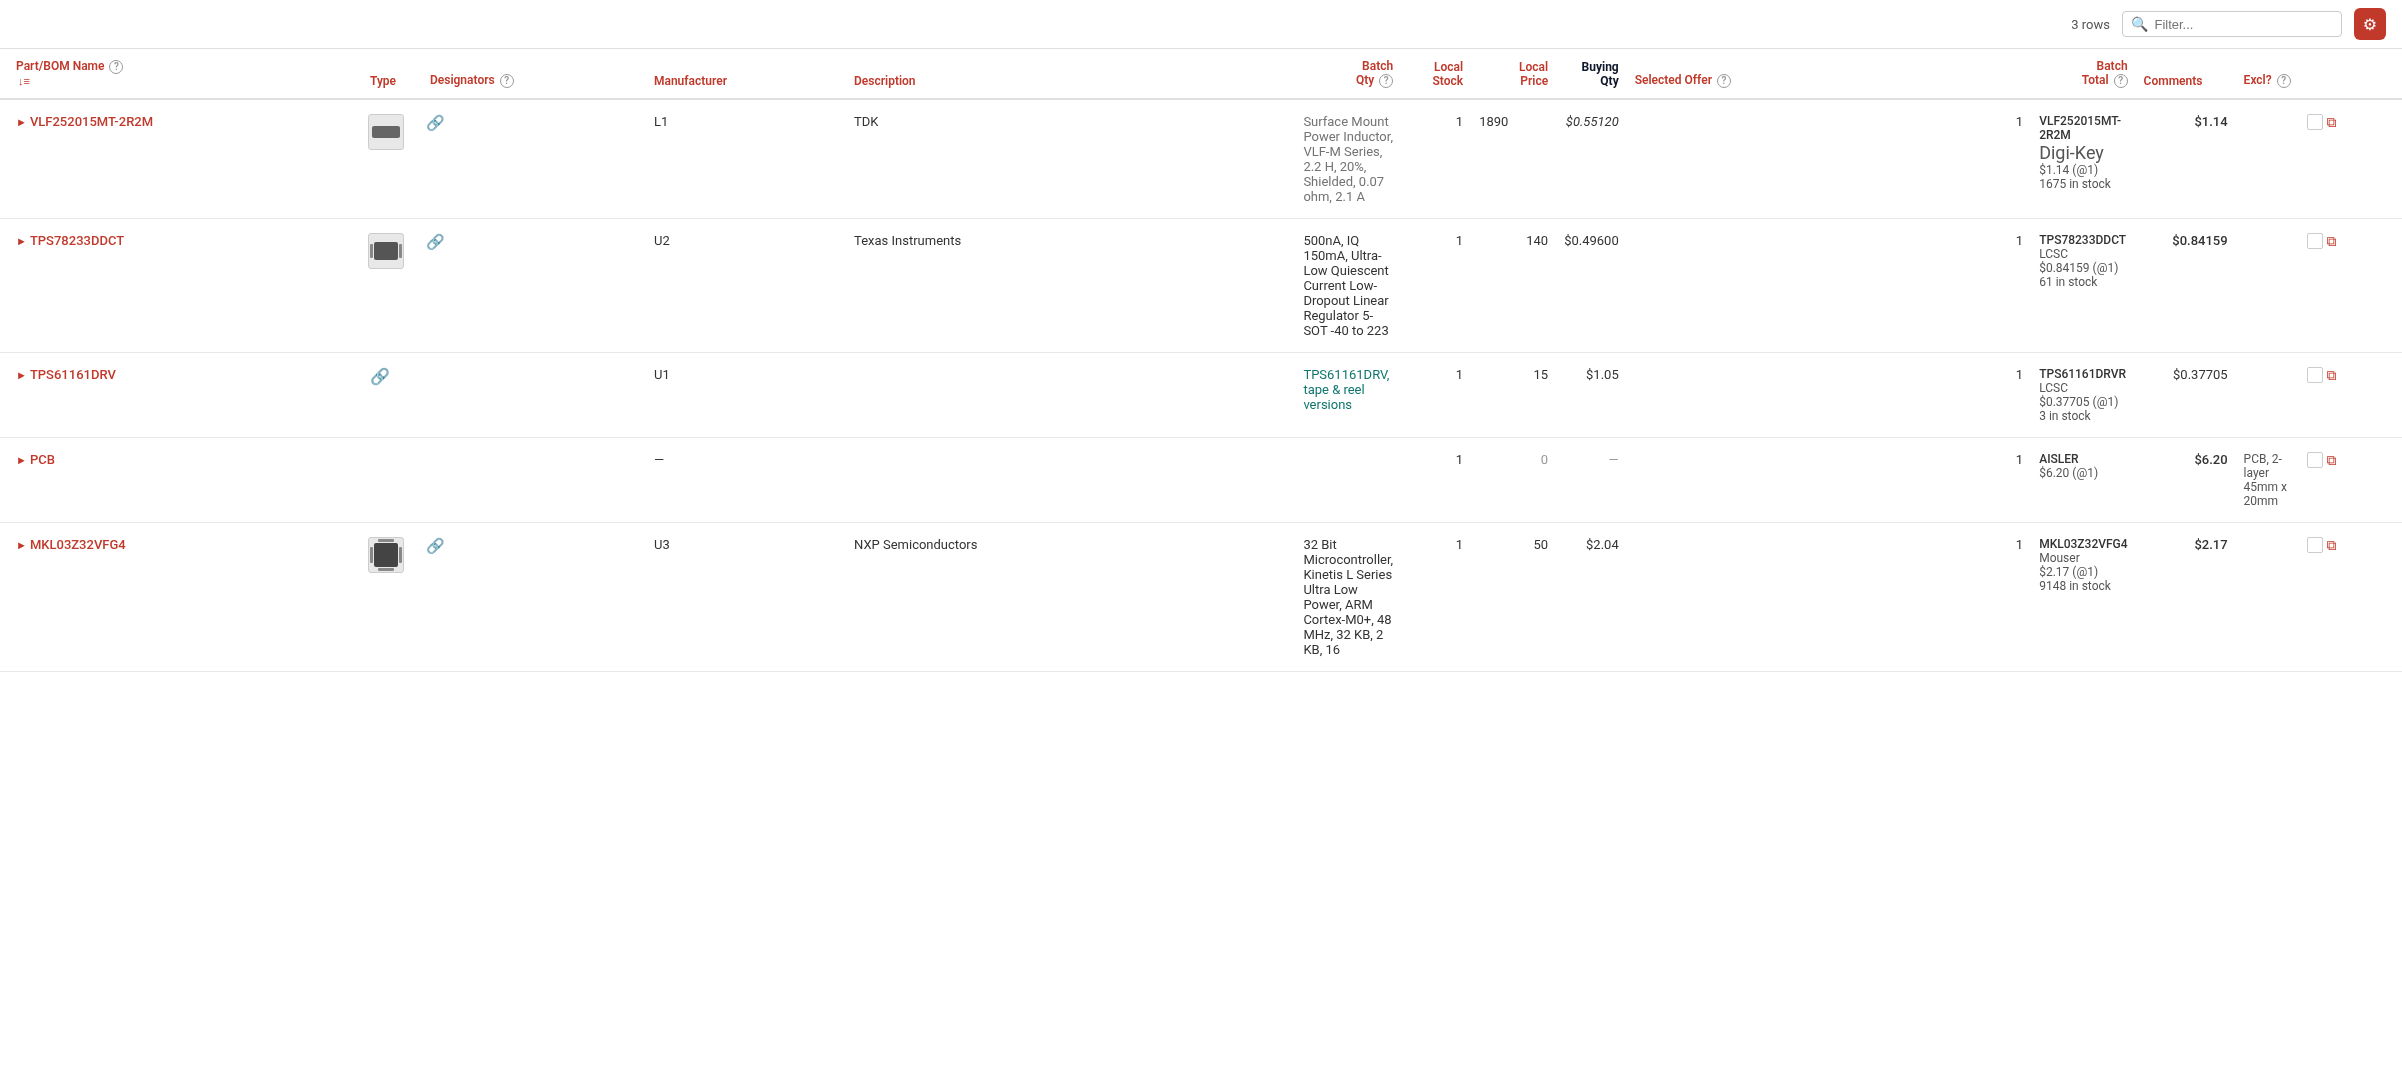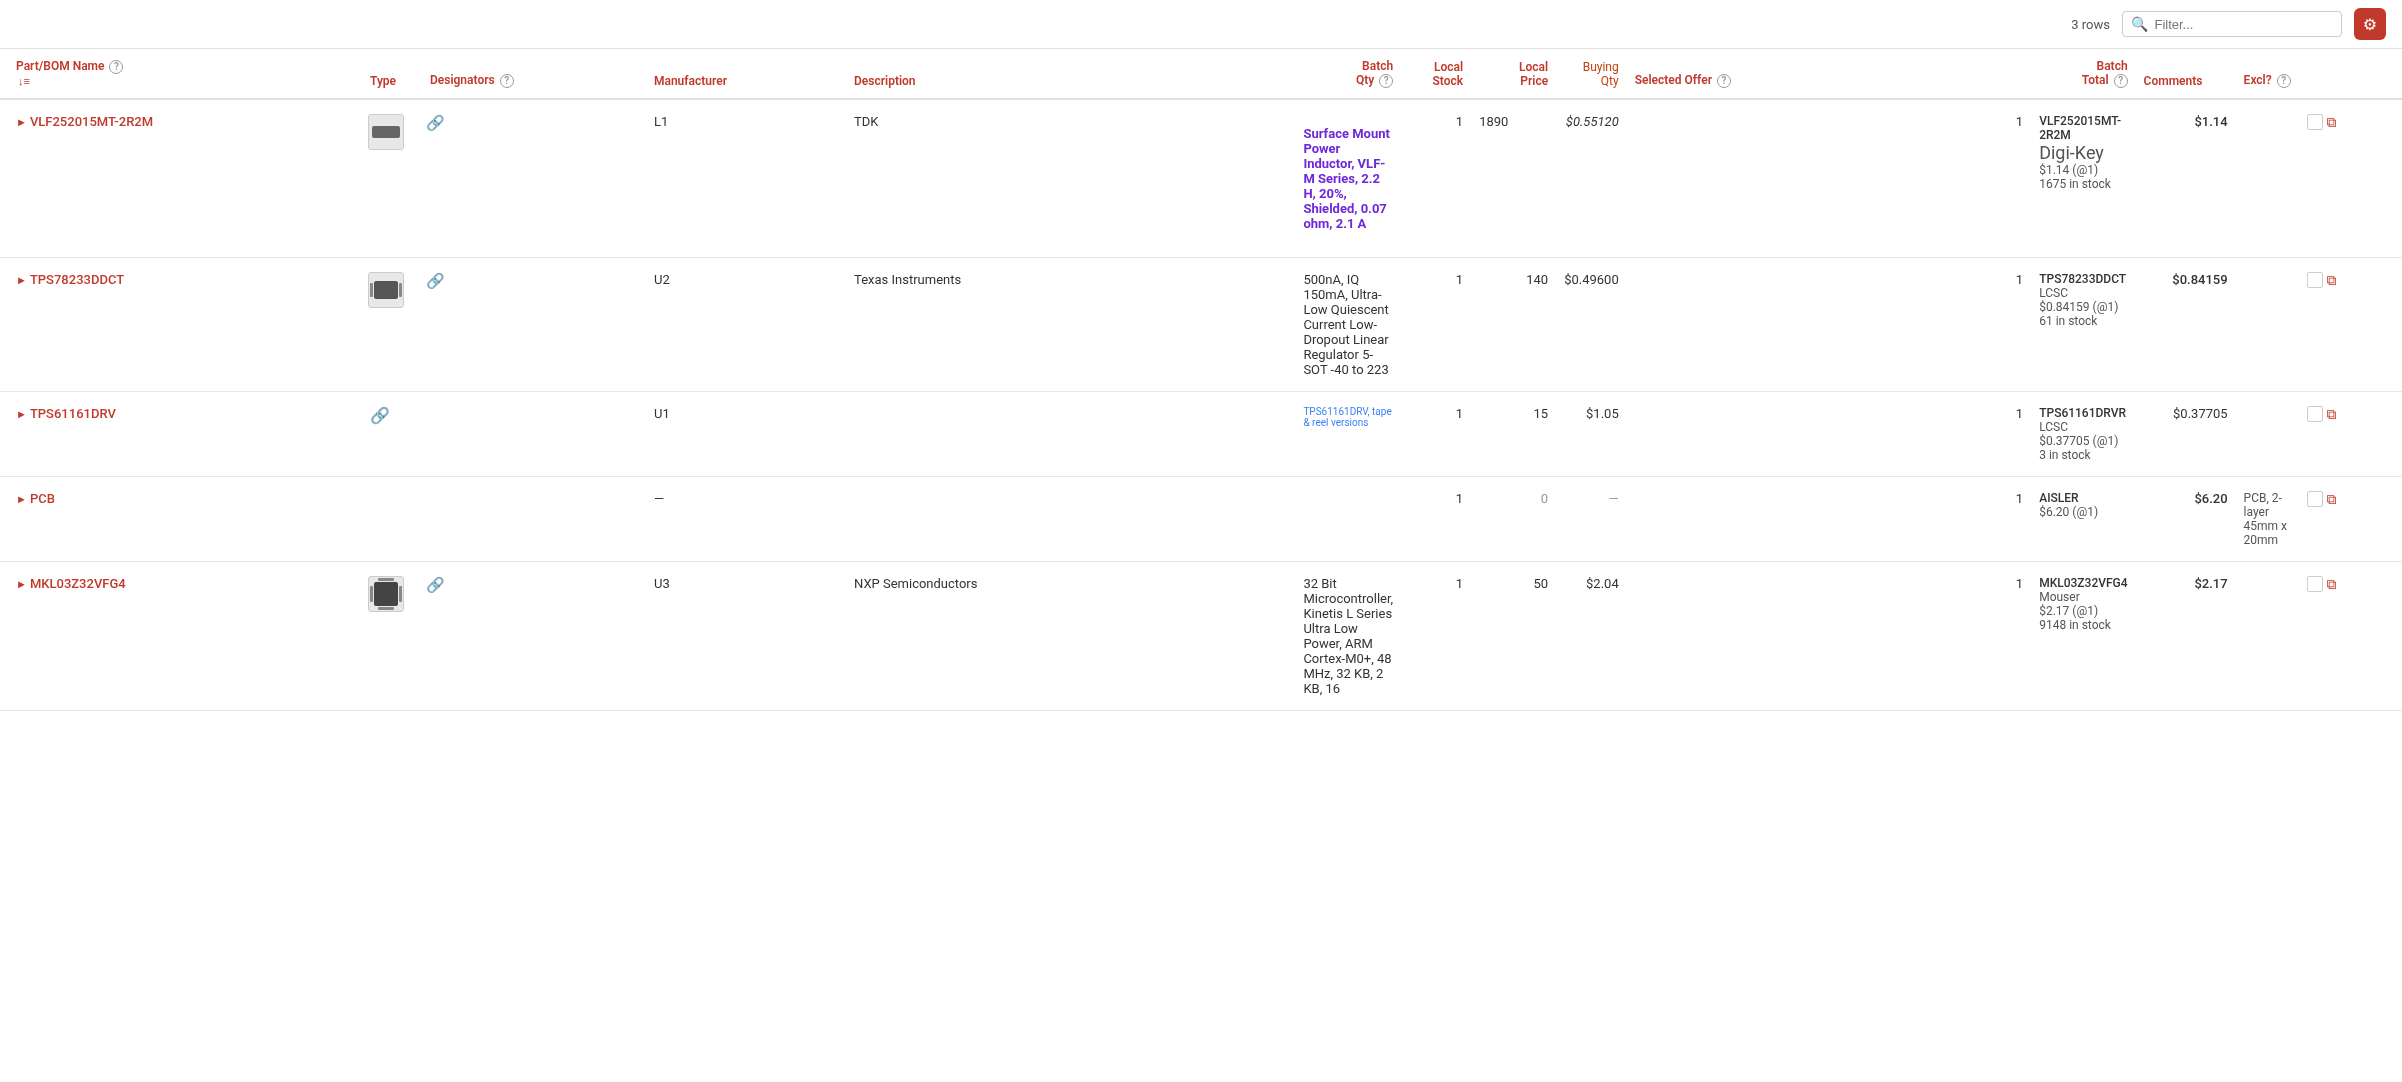--- a/index.html
+++ b/index.html
@@ -116,21 +116,21 @@
         <span class="help-icon">?</span>
       </th>
       <th style="padding:10px 8px;color:#c0392b;font-size:12px;font-weight:600;">Manufacturer</th>
       <th style="padding:10px 8px;color:#c0392b;font-size:12px;font-weight:600;min-width:200px;">Description</th>
       <th style="padding:10px 8px;color:#c0392b;font-size:12px;font-weight:600;text-align:right;width:70px;">
         Batch<br>Qty
         <span class="help-icon">?</span>
       </th>
       <th style="padding:10px 8px;color:#c0392b;font-size:12px;font-weight:600;text-align:right;width:70px;">Local<br>Stock</th>
       <th style="padding:10px 8px;color:#c0392b;font-size:12px;font-weight:600;text-align:right;width:85px;">Local<br>Price</th>
-      <th style="padding:10px 8px;color:#c2410c;font-size:12px;font-weight:400;text-align:right;width:65px;">Buying<br>Qty</th>
+      <th style="padding:10px 8px;color:#0f172a;font-size:12px;font-weight:700;text-align:right;width:65px;">Buying<br>Qty</th>
       <th style="padding:10px 8px;color:#c0392b;font-size:12px;font-weight:600;min-width:180px;">
         Selected Offer
         <span class="help-icon">?</span>
       </th>
       <th style="padding:10px 8px;color:#c0392b;font-size:12px;font-weight:600;text-align:right;width:90px;">
         Batch<br>Total
         <span class="help-icon">?</span>
       </th>
       <th style="padding:10px 8px;color:#c0392b;font-size:12px;font-weight:600;width:100px;">Comments</th>
       <th style="padding:10px 8px;color:#c0392b;font-size:12px;font-weight:600;width:60px;">
@@ -148,21 +148,21 @@
       </div>
     </td>
     <td style="padding:14px 6px;vertical-align:top;">
           <div style="width:36px;height:36px;background:#e8e8e8;border:1px solid #ccc;border-radius:3px;display:flex;align-items:center;justify-content:center;">
             <div style="width:28px;height:12px;background:#666;border-radius:2px;"></div>
           </div>
         </td>
     <td style="padding:14px 4px;vertical-align:top;cursor:pointer;"><span style="color:#888;font-size:15px;">🔗</span></td>
     <td style="padding:14px 8px;vertical-align:top;">L1</td>
     <td style="padding:14px 8px;vertical-align:top;font-size:13px;color:#333;">TDK</td>
-    <td style="padding:26px 8px;vertical-align:top;font-size:13px;color:#6d28d9;max-width:220px;font-weight:bold;">Surface Mount Power Inductor, VLF-M Series, 2.2 H, 20%, Shielded, 0.07 ohm, 2.1 A</td>
+    <td style="padding:14px 8px;vertical-align:top;font-size:13px;color:#737373;max-width:220px;">Surface Mount Power Inductor, VLF-M Series, 2.2 H, 20%, Shielded, 0.07 ohm, 2.1 A</td>
     <td style="padding:14px 8px;vertical-align:top;text-align:right;">1</td>
     <td style="padding:14px 8px;vertical-align:top;">1890</td>
     <td style="padding:14px 8px;vertical-align:top;text-align:right;font-style:italic;">$0.55120</td>
     <td style="padding:14px 8px;vertical-align:top;text-align:right;">1</td>
     <td style="padding:14px 8px;vertical-align:top;cursor:pointer;">
           <div style="font-weight:500;font-size:12px;color:#333;">VLF252015MT-2R2M</div>
           <div style="font-size:18px;color:#555;">Digi-Key</div>
           <div style="font-size:12px;color:#555;">$1.14 (@1)</div>
           <div style="font-size:12px;color:#555;">1675 in stock</div>
         </td>
@@ -217,21 +217,21 @@
     <td style="padding:14px 8px 14px 16px;vertical-align:top;">
       <div style="color:#c0392b;font-weight:500;cursor:pointer;display:flex;align-items:flex-start;gap:3px;">
         <span style="color:#c0392b;font-size:11px;margin-top:2px;">►</span>
         <span>TPS61161DRV</span>
       </div>
     </td>
     <td style="padding:14px 8px;vertical-align:top;"><span style="font-size:16px;color:#777;">🔗</span></td>
     <td style="padding:14px 4px;vertical-align:top;"></td>
     <td style="padding:14px 8px;vertical-align:top;">U1</td>
     <td style="padding:14px 8px;vertical-align:top;font-size:13px;color:#333;"></td>
-    <td style="padding:14px 8px;vertical-align:top;font-size:10px;color:#3b82f6;max-width:220px;">TPS61161DRV, tape &amp; reel versions</td>
+    <td style="padding:14px 8px;vertical-align:top;font-size:13px;color:#0f766e;max-width:220px;">TPS61161DRV, tape &amp; reel versions</td>
     <td style="padding:14px 8px;vertical-align:top;text-align:right;">1</td>
     <td style="padding:14px 8px;vertical-align:top;text-align:right;">15</td>
     <td style="padding:14px 8px;vertical-align:top;text-align:right;">$1.05</td>
     <td style="padding:14px 8px;vertical-align:top;text-align:right;">1</td>
     <td style="padding:14px 8px;vertical-align:top;cursor:pointer;">
           <div style="font-weight:500;font-size:12px;color:#333;">TPS61161DRVR</div>
           <div style="font-size:12px;color:#555;">LCSC</div>
           <div style="font-size:12px;color:#555;">$0.37705 (@1)</div>
           <div style="font-size:12px;color:#555;">3 in stock</div>
         </td>

